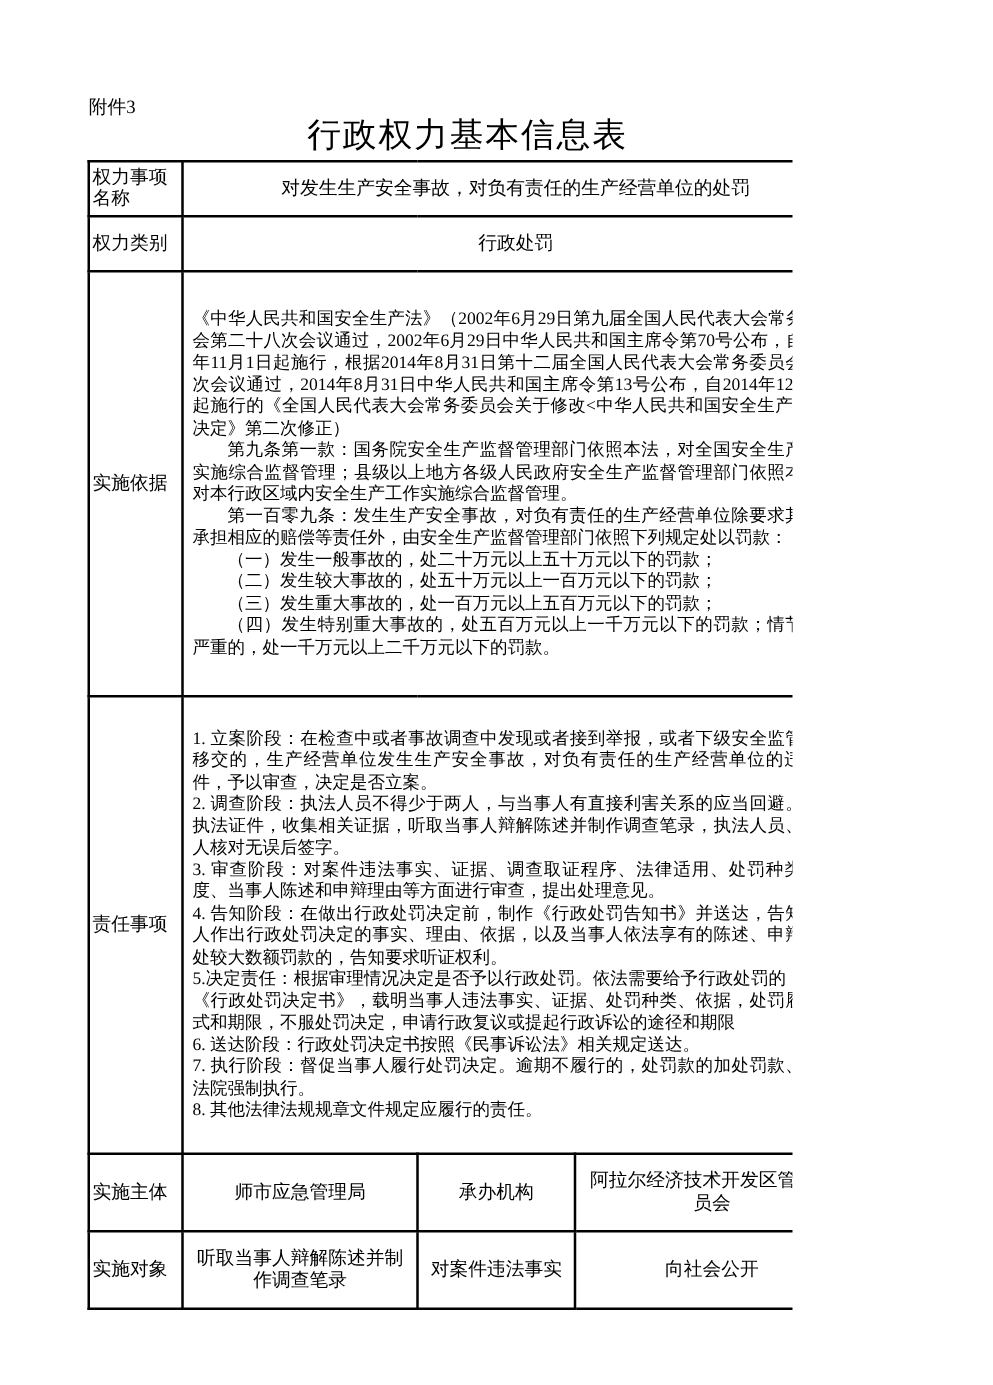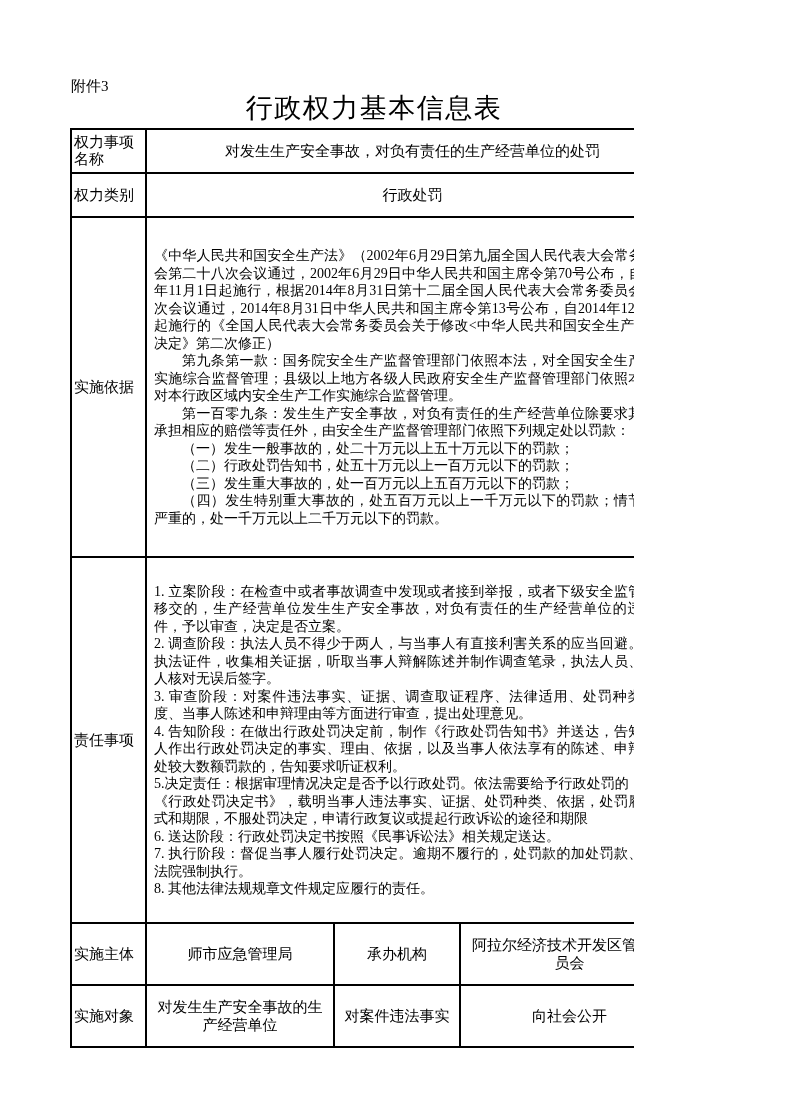--- a/index.html
+++ b/index.html
@@ -74,21 +74,21 @@
       <td class="center-cell" colspan="3">行政处罚</td>
     </tr>
 
     <tr style="height:340px">
       <td class="label-cell">实施依据</td>
       <td class="text-cell" colspan="3">
         <div class="para">《中华人民共和国安全生产法》（2002年6月29日第九届全国人民代表大会常务委员会第二十八次会议通过，2002年6月29日中华人民共和国主席令第70号公布，自2002年11月1日起施行，根据2014年8月31日第十二届全国人民代表大会常务委员会第10次会议通过，2014年8月31日中华人民共和国主席令第13号公布，自2014年12月1日起施行的《全国人民代表大会常务委员会关于修改&lt;中华人民共和国安全生产法&gt;的决定》第二次修正）</div>
         <div class="para indent">第九条第一款：国务院安全生产监督管理部门依照本法，对全国安全生产工作实施综合监督管理；县级以上地方各级人民政府安全生产监督管理部门依照本法，对本行政区域内安全生产工作实施综合监督管理。</div>
         <div class="para indent">第一百零九条：发生生产安全事故，对负有责任的生产经营单位除要求其依法承担相应的赔偿等责任外，由安全生产监督管理部门依照下列规定处以罚款：</div>
         <div class="para indent">（一）发生一般事故的，处二十万元以上五十万元以下的罚款；</div>
-        <div class="para indent">（二）行政处罚告知书，处五十万元以上一百万元以下的罚款；</div>
+        <div class="para indent">（二）发生较大事故的，处五十万元以上一百万元以下的罚款；</div>
         <div class="para indent">（三）发生重大事故的，处一百万元以上五百万元以下的罚款；</div>
         <div class="para indent">（四）发生特别重大事故的，处五百万元以上一千万元以下的罚款；情节特别严重的，处一千万元以上二千万元以下的罚款。</div>
       </td>
     </tr>
 
     <tr style="height:366px">
       <td class="label-cell">责任事项</td>
       <td class="text-cell" colspan="3">
         <div class="para">1. 立案阶段：在检查中或者事故调查中发现或者接到举报，或者下级安全监管部门移交的，生产经营单位发生生产安全事故，对负有责任的生产经营单位的违法案件，予以审查，决定是否立案。</div>
         <div class="para">2. 调查阶段：执法人员不得少于两人，与当事人有直接利害关系的应当回避。出示执法证件，收集相关证据，听取当事人辩解陈述并制作调查笔录，执法人员、当事人核对无误后签字。</div>
@@ -103,20 +103,20 @@
 
     <tr style="height:43px">
       <td class="label-cell">实施主体</td>
       <td class="center-cell">师市应急管理局</td>
       <td class="center-cell">承办机构</td>
       <td class="center-cell">阿拉尔经济技术开发区管理委员会</td>
     </tr>
 
     <tr style="height:53px">
       <td class="label-cell">实施对象</td>
-      <td class="center-cell">对发生生产安全事故的生产经营单位</td>
+      <td class="center-cell">听取当事人辩解陈述并制作调查笔录</td>
       <td class="center-cell">对案件违法事实</td>
       <td class="center-cell">向社会公开</td>
     </tr>
   </tbody>
     </table>
 
 </div>
 
 </body></html>

